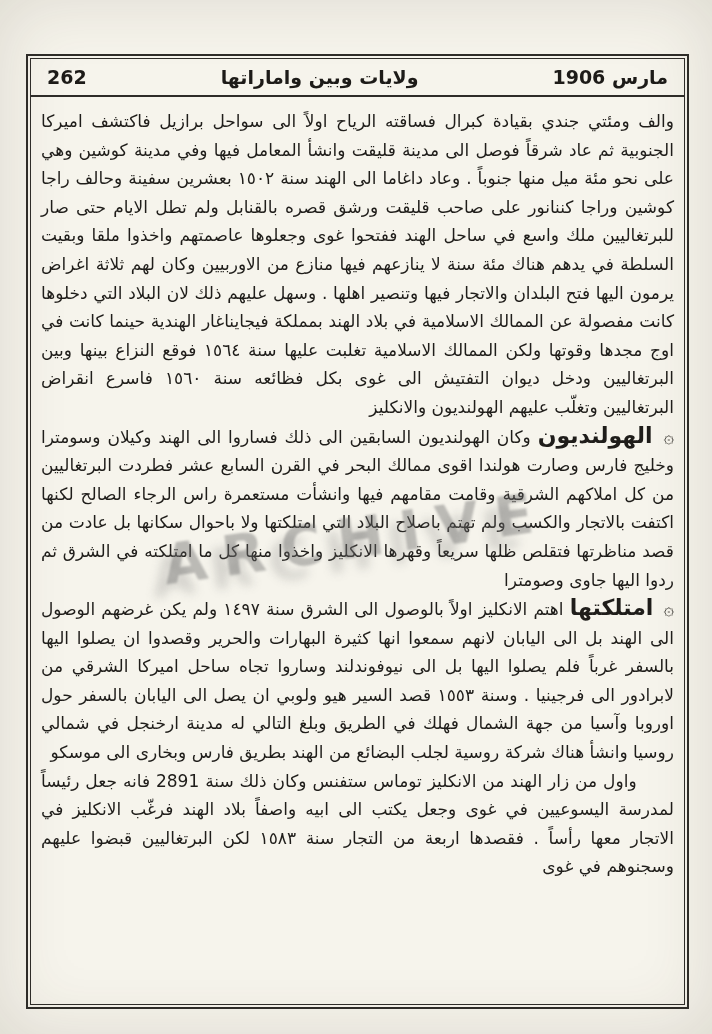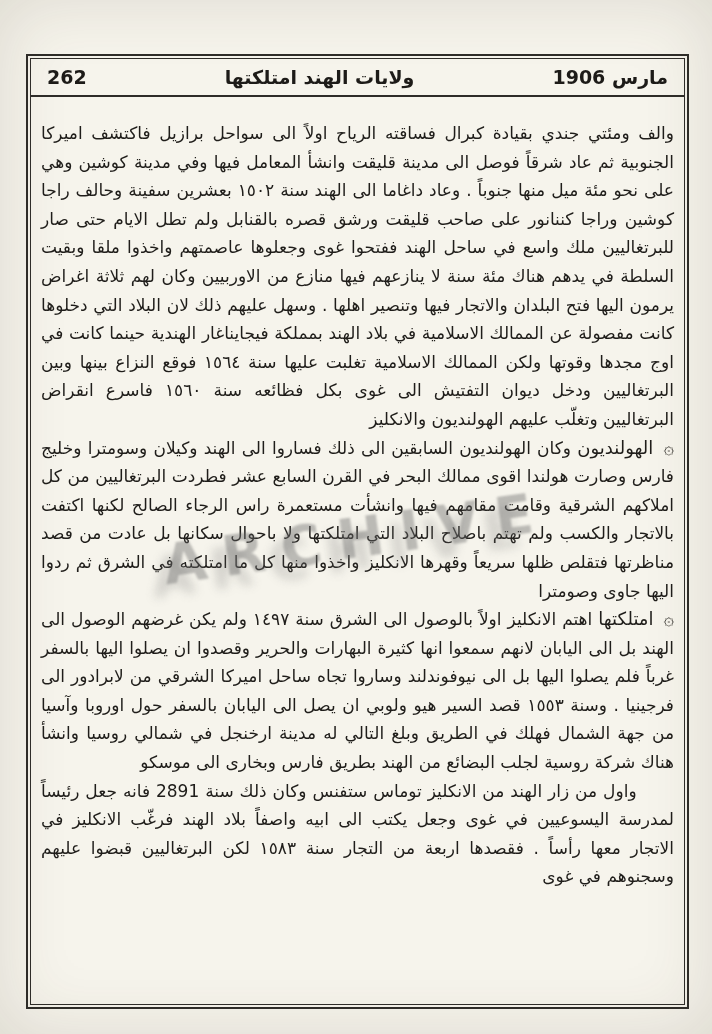--- a/index.html
+++ b/index.html
@@ -38,34 +38,34 @@
     padding:0 16px;
     font-size:19px;
     font-weight:bold;
     color:#1d1b18;
   }
   .header .hdr-title{letter-spacing:1px;}
   .body-text{
     flex:1;
     direction:rtl;
     text-align:justify;
-    padding:22px 10px 6px 10px;
+    padding:10px 10px 6px 10px;
     font-size:17px;
     line-height:28.6px;
     color:#1f1d1a;
     overflow:hidden;
   }
   .body-text p{
     margin:0;
     text-align:justify;
   }
   p.indented{text-indent:2.2em;}
   .lead{
-    font-weight:normal;
-    font-size:18px;
+    font-weight:bold;
+    font-size:22px;
   }
   .ornament{
     font-size:18px;
     padding-left:4px;
     color:#26241f;
   }
   .watermark{
     position:absolute;
     top:505px;
     left:50%;
@@ -82,21 +82,21 @@
 </style>
 </head>
 <body>
 
 <div class="scan">
   <div class="frame">
     <div class="frame-inner">
 
       <div class="header">
         <span class="hdr-date">مارس 1906</span>
-        <span class="hdr-title">ولايات الهند امتلكتها</span>
+        <span class="hdr-title">ولايات وبين واماراتها</span>
         <span class="hdr-page">262</span>
       </div>
 
       <div class="body-text">
         <p>
           <span>والف ومئتي جندي بقيادة كبرال فساقته الرياح اولاً الى سواحل برازيل فاكتشف اميركا الجنوبية ثم عاد شرقاً فوصل الى مدينة قليقت وانشأ المعامل فيها وفي مدينة كوشين وهي على نحو مئة ميل منها جنوباً . وعاد داغاما الى الهند سنة ١٥٠٢ بعشرين سفينة وحالف راجا كوشين وراجا كننانور على صاحب قليقت ورشق قصره بالقنابل ولم تطل الايام حتى صار للبرتغاليين ملك واسع في ساحل الهند ففتحوا غوى وجعلوها عاصمتهم واخذوا ملقا وبقيت السلطة في يدهم هناك مئة سنة لا ينازعهم فيها منازع من الاوربيين وكان لهم ثلاثة اغراض يرمون اليها فتح البلدان والاتجار فيها وتنصير اهلها . وسهل عليهم ذلك لان البلاد التي دخلوها كانت مفصولة عن الممالك الاسلامية في بلاد الهند بمملكة فيجايناغار الهندية حينما كانت في اوج مجدها وقوتها ولكن الممالك الاسلامية تغلبت عليها سنة ١٥٦٤ فوقع النزاع بينها وبين البرتغاليين ودخل ديوان التفتيش الى غوى بكل فظائعه سنة ١٥٦٠ فاسرع انقراض البرتغاليين وتغلّب عليهم الهولنديون والانكليز</span>
         </p>
         <p>
           <span class="ornament">۞</span>
           <span class="lead">الهولنديون</span>

